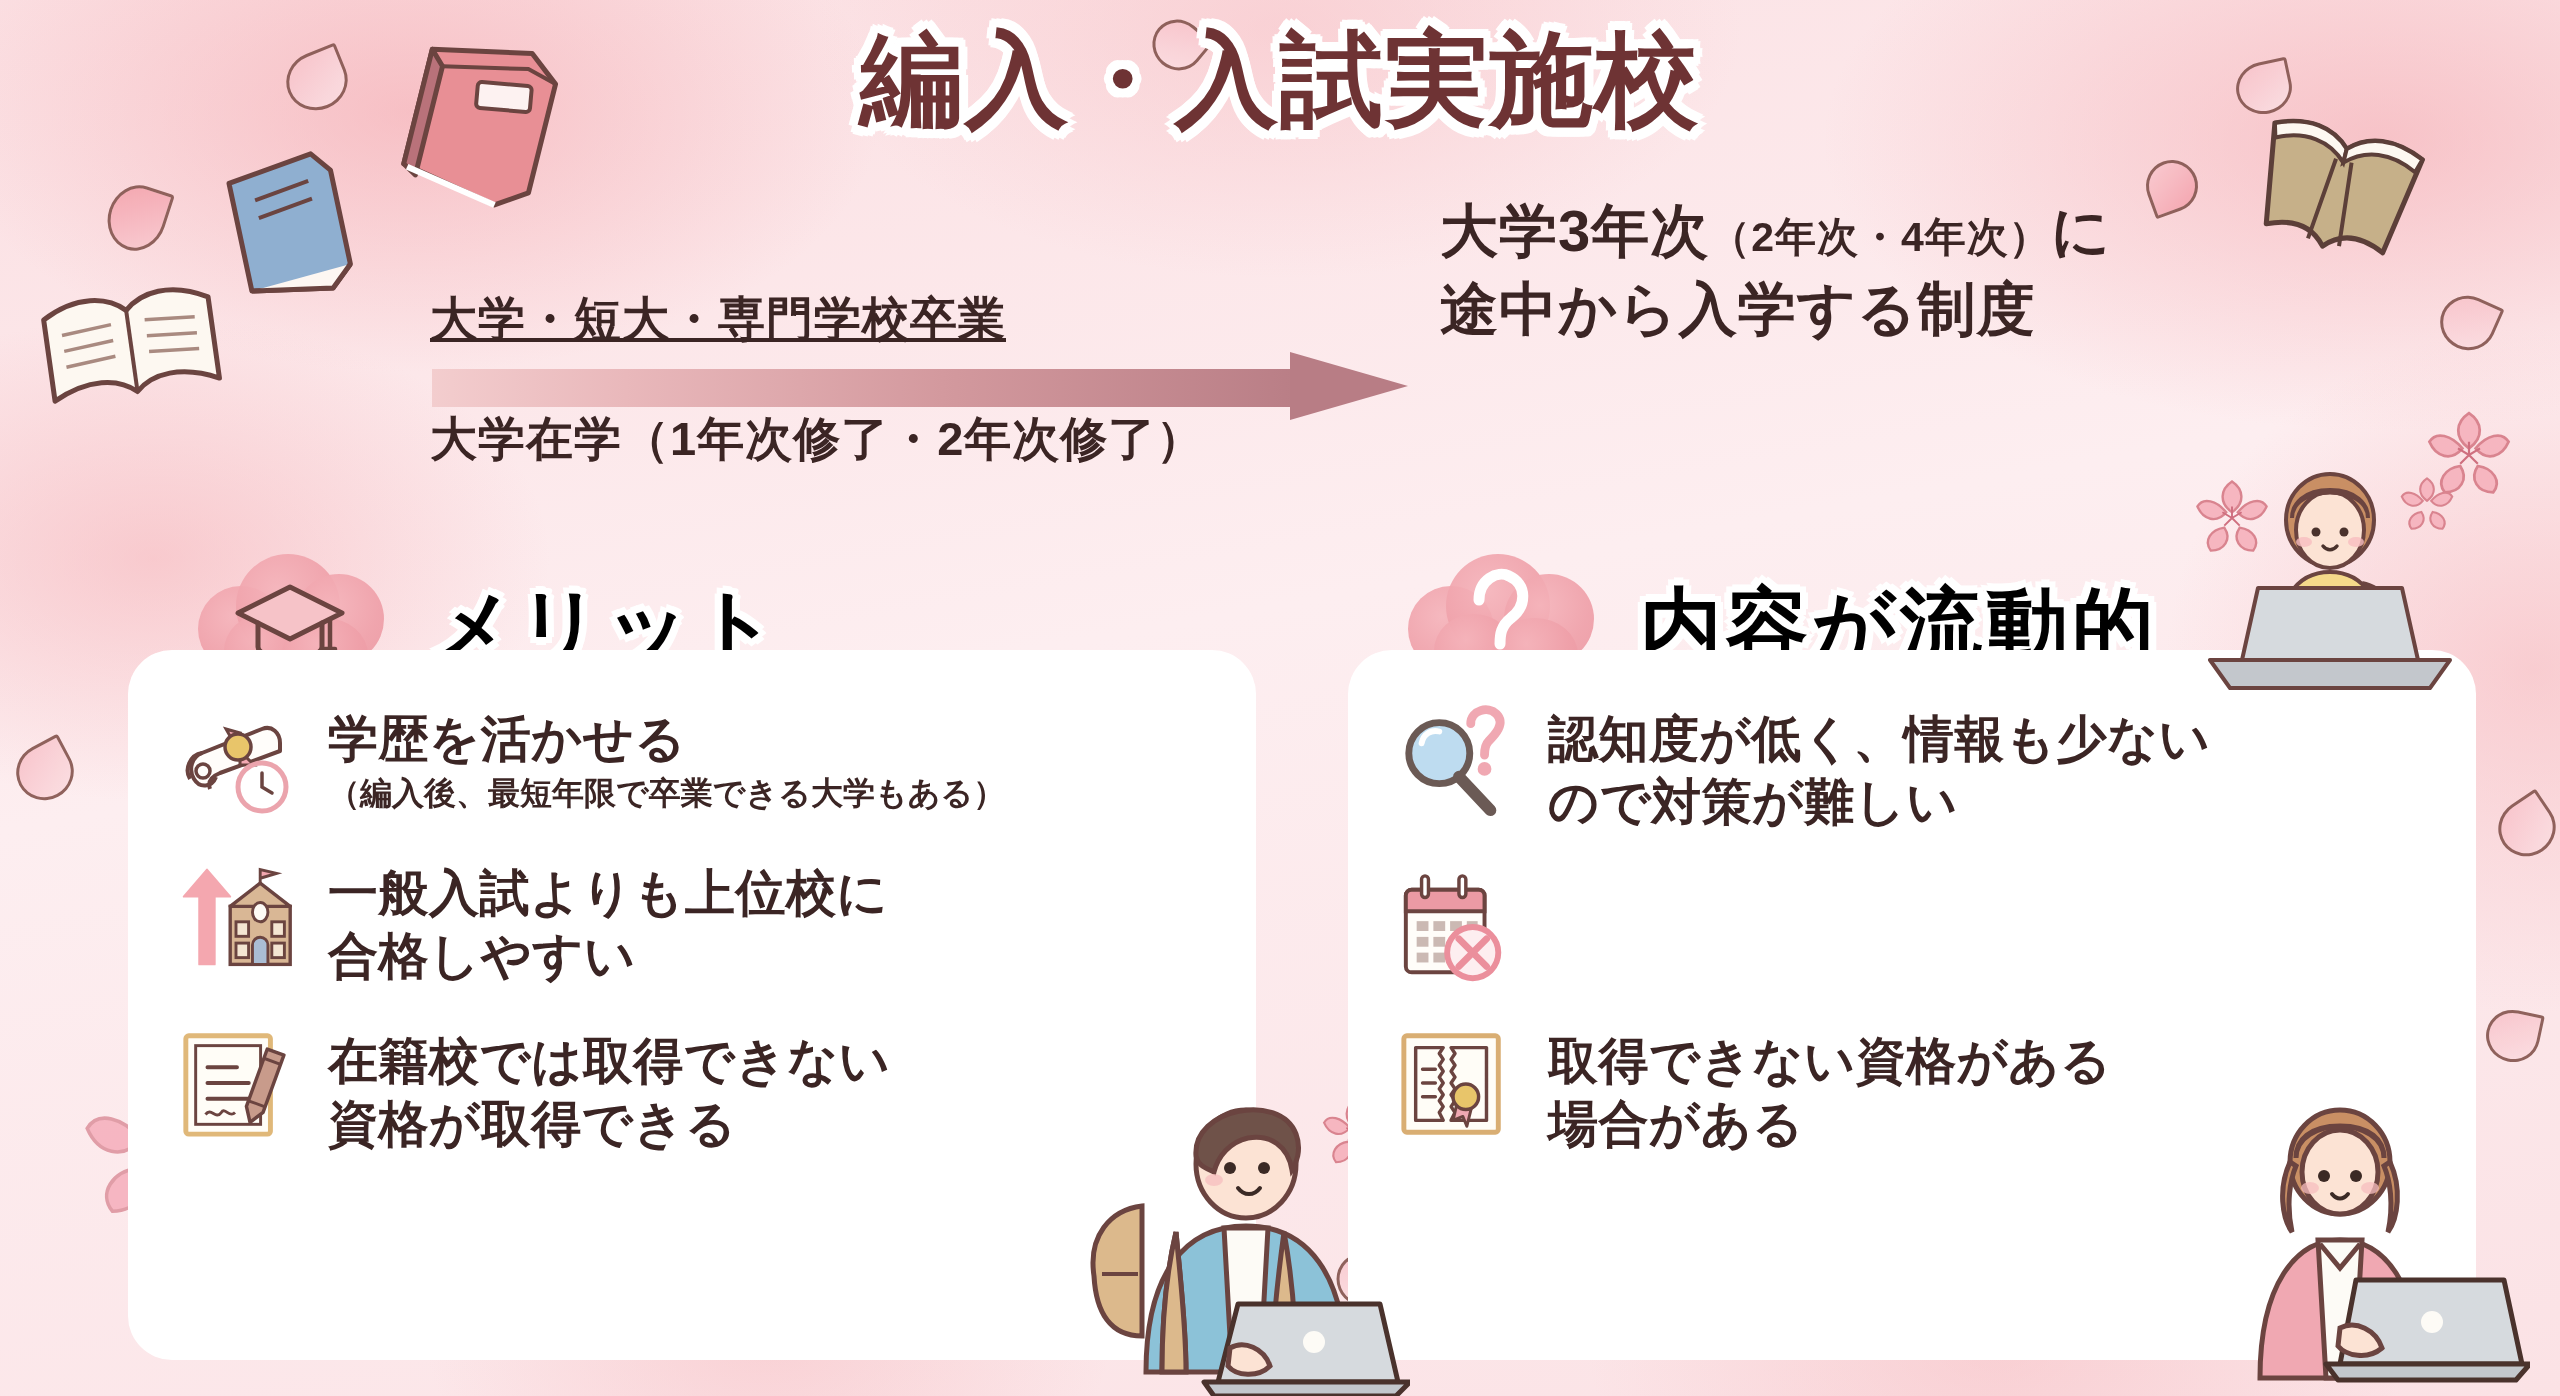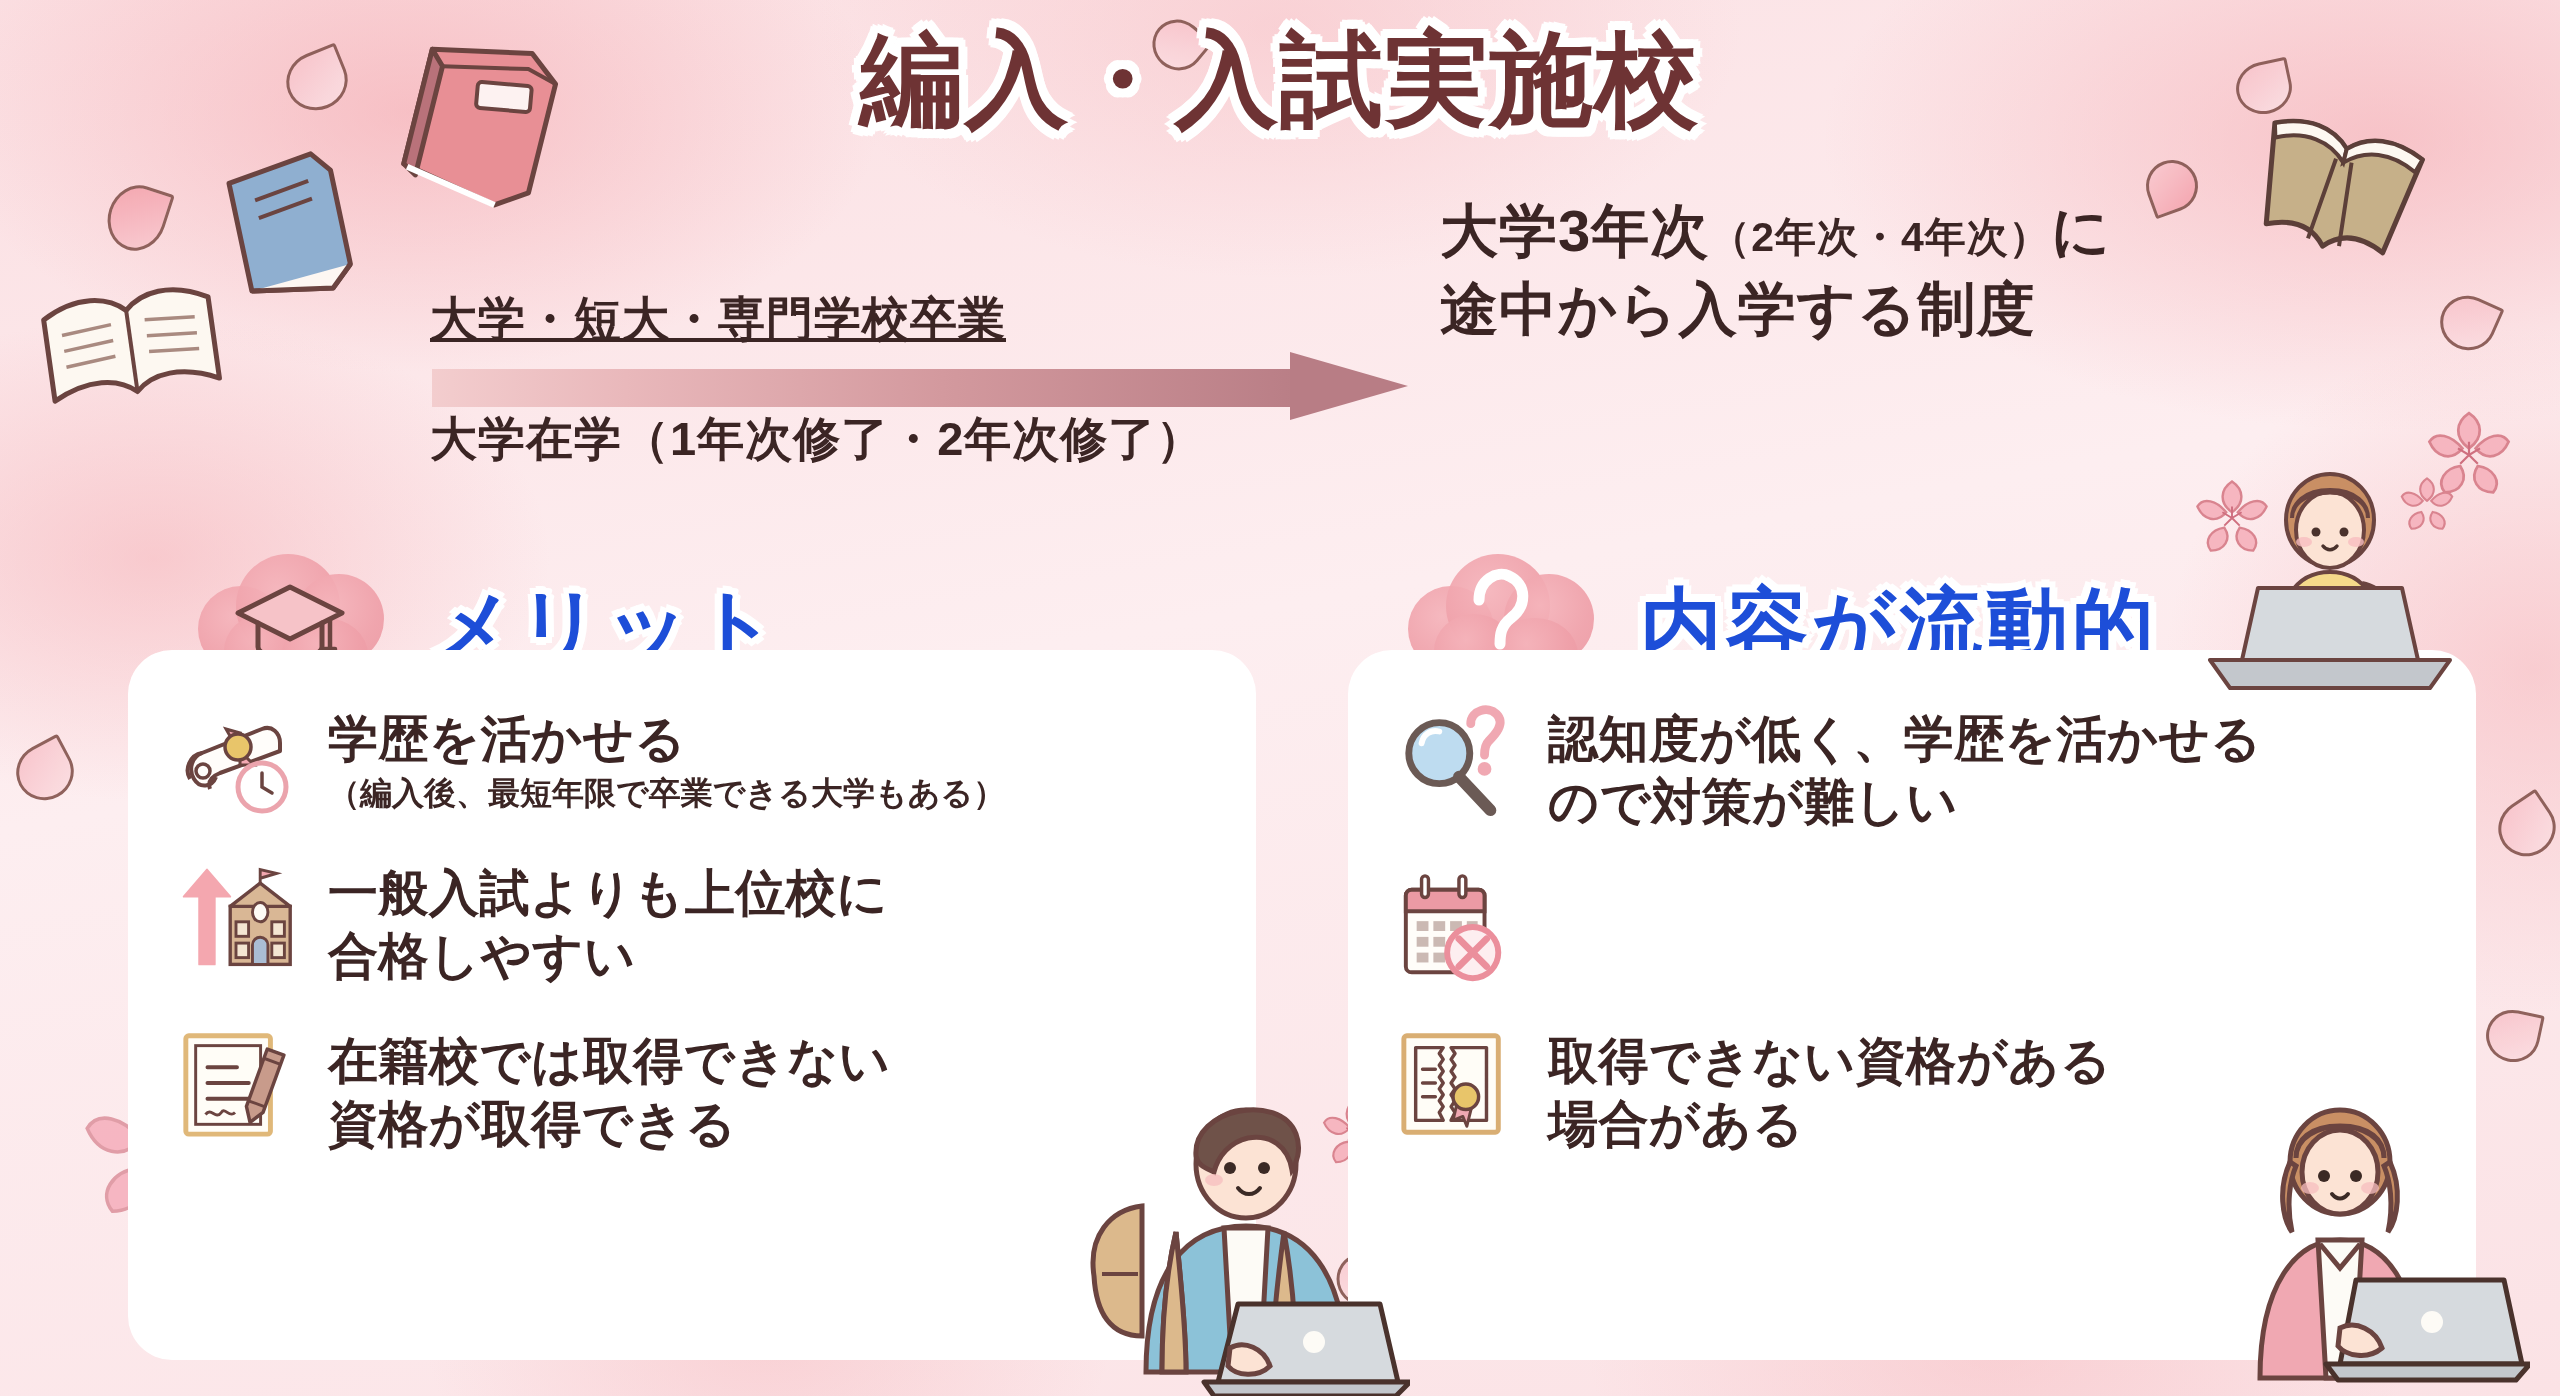--- a/index.html
+++ b/index.html
@@ -97,21 +97,21 @@
   .cloud .p2{left:46px; top:6px;  width:104px;height:104px;}
   .cloud .p3{left:104px;top:26px; width:90px; height:90px;}
   .cloud .p4{left:34px; top:66px; width:80px; height:74px;}
   .cloud .p5{left:92px; top:70px; width:86px; height:74px;}
   .cloud-icon{
     position:absolute;left:0;top:0;width:200px;height:150px;
     display:flex;align-items:center;justify-content:center;
   }
   .sec-title{
     position:absolute;left:240px;top:24px;
-    font-size:82px;font-weight:bold;color:#1d4ed8;letter-spacing:4px;
+    font-size:82px;font-weight:bold;color:#000000;letter-spacing:4px;
     white-space:nowrap;
     text-shadow:
       -6px -6px 0 #fff, 6px -6px 0 #fff, -6px 6px 0 #fff, 6px 6px 0 #fff,
       -8px 0 0 #fff, 8px 0 0 #fff, 0 -8px 0 #fff, 0 8px 0 #fff;
   }
 
   
   .card{
     position:absolute;top:650px;height:710px;
     background:#ffffff;border-radius:44px;
@@ -417,21 +417,21 @@
       <div class="ico">
         <svg width="122" height="118" viewBox="0 0 122 118">
           <circle cx="44" cy="50" r="31" fill="#bedcf0" stroke="#6b5a55" stroke-width="7"></circle>
           <path d="M26 40 C28 30 36 26 44 28" fill="none" stroke="#fff" stroke-width="6" stroke-linecap="round"></path>
           <path d="M64 74 L96 108" stroke="#6b5a55" stroke-width="12" stroke-linecap="round"></path>
           <path d="M76 20 C76 6 94 2 102 10 C112 20 100 32 94 38 C90 42 90 48 90 52" fill="none" stroke="#f0a8b2" stroke-width="9" stroke-linecap="round"></path>
           <circle cx="90" cy="66" r="7" fill="#f0a8b2"></circle>
         </svg>
       </div>
       <div class="txt">
-        <div class="main">認知度が低く、学歴を活かせる
+        <div class="main">認知度が低く、情報も少ない
 ので対策が難しい</div>
         <div class="sub"></div>
       </div>
     </div>
 
     <div class="item">
       <div class="ico">
         <svg width="122" height="118" viewBox="0 0 122 118">
           <rect x="10" y="18" width="80" height="84" rx="6" fill="#fffdf9" stroke="#6b4440" stroke-width="4"></rect>
           <path d="M10 24 a6 6 0 0 1 6 -6 h68 a6 6 0 0 1 6 6 v16 h-80 z" fill="#eb9aa4" stroke="#6b4440" stroke-width="4"></path>

